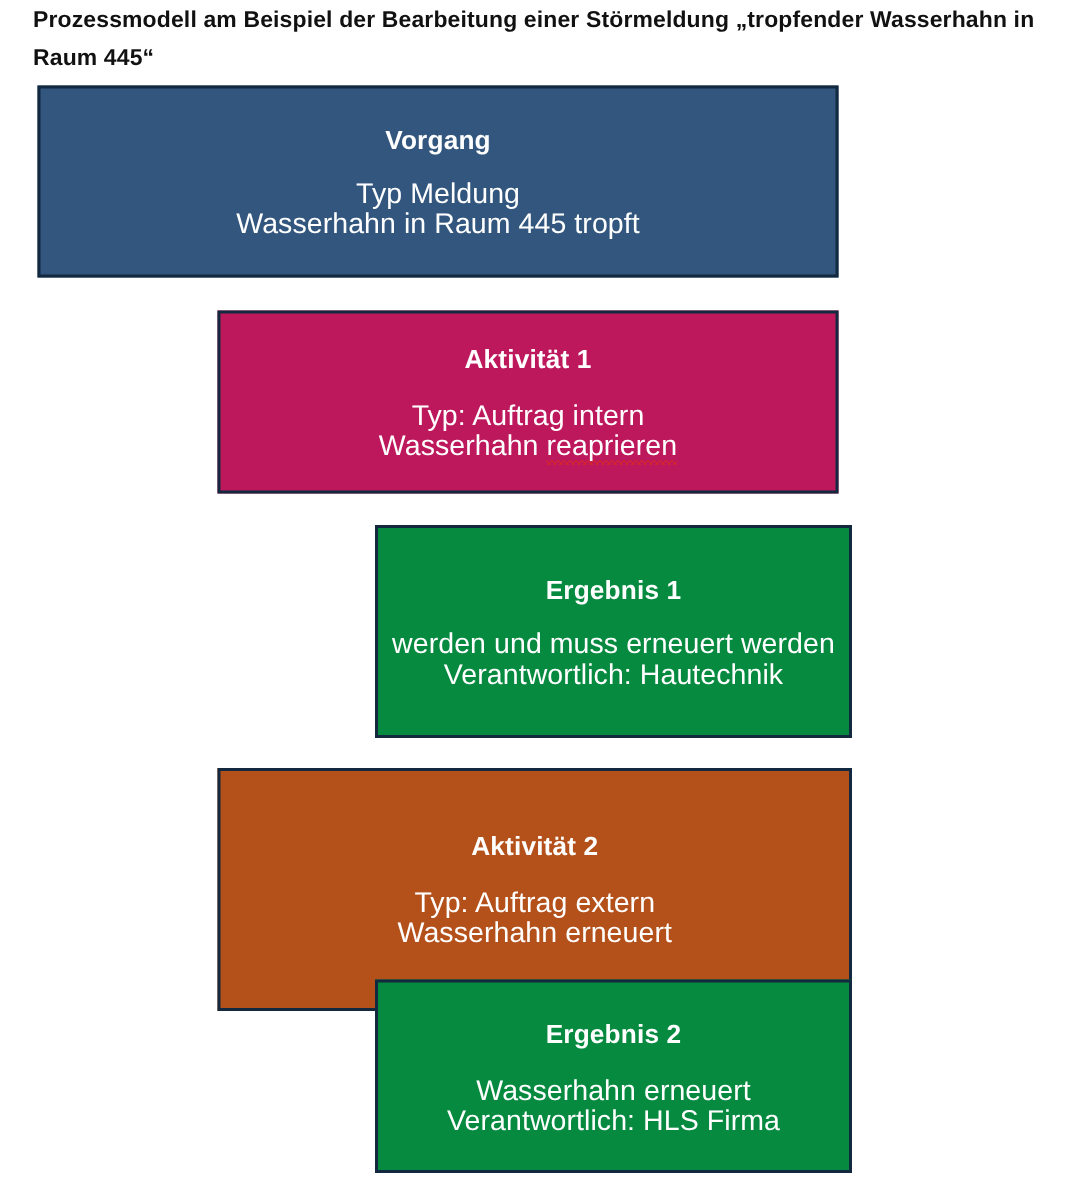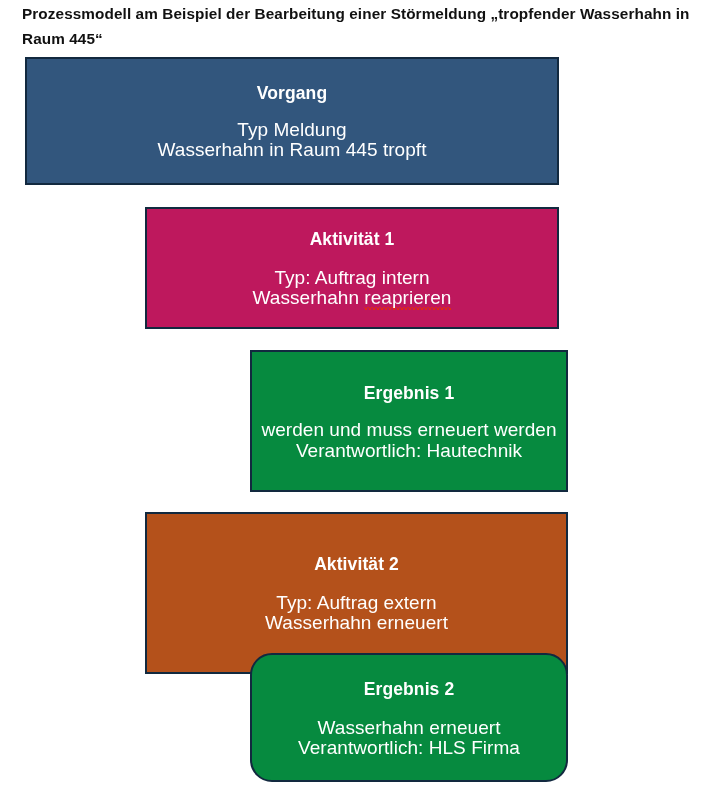--- a/index.html
+++ b/index.html
@@ -85,21 +85,20 @@
   #node-aktivitaet-2 {
     left: 145px; top: 512px;
     width: 423px; height: 162px;
     background: #b4511b;
   }
 
   #node-ergebnis-2 {
     left: 250px; top: 653px;
     width: 318px; height: 129px;
     background: #068a3f;
-    border-radius: 22px;
   }
 
   
   .spellerror {
     position: relative;
     display: inline-block;
     text-align: center;
   }
   .spellerror::after {
     content: "";

